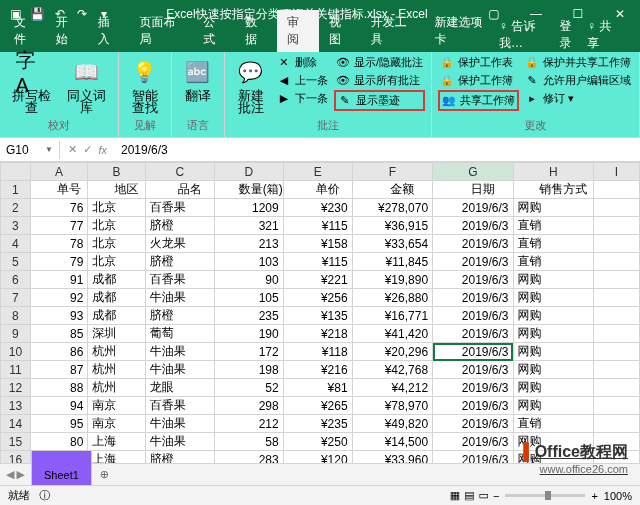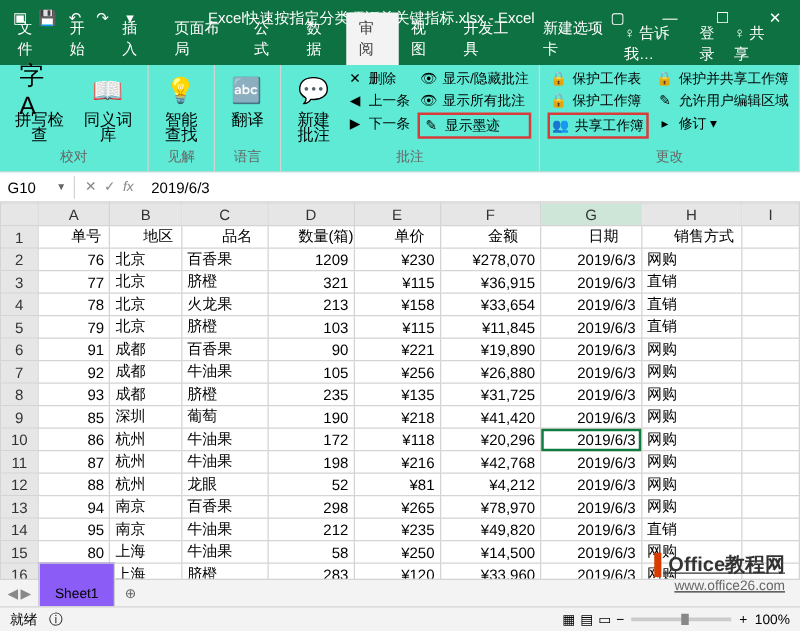--- a/index.html
+++ b/index.html
@@ -339,21 +339,21 @@
           <td class=" l">网购</td>
           <td class=""></td>
         </tr>
         <tr>
           <th class="rh">8</th>
           <td class="">93</td>
           <td class=" l">成都</td>
           <td class=" l">脐橙</td>
           <td class="">235</td>
           <td class="">¥135</td>
-          <td class="">¥31,725</td>
+          <td class="">¥16,771</td>
           <td class="">2019/6/3</td>
           <td class=" l">网购</td>
           <td class=""></td>
         </tr>
         <tr>
           <th class="rh">9</th>
           <td class="">85</td>
           <td class=" l">深圳</td>
           <td class=" l">葡萄</td>
           <td class="">190</td>

